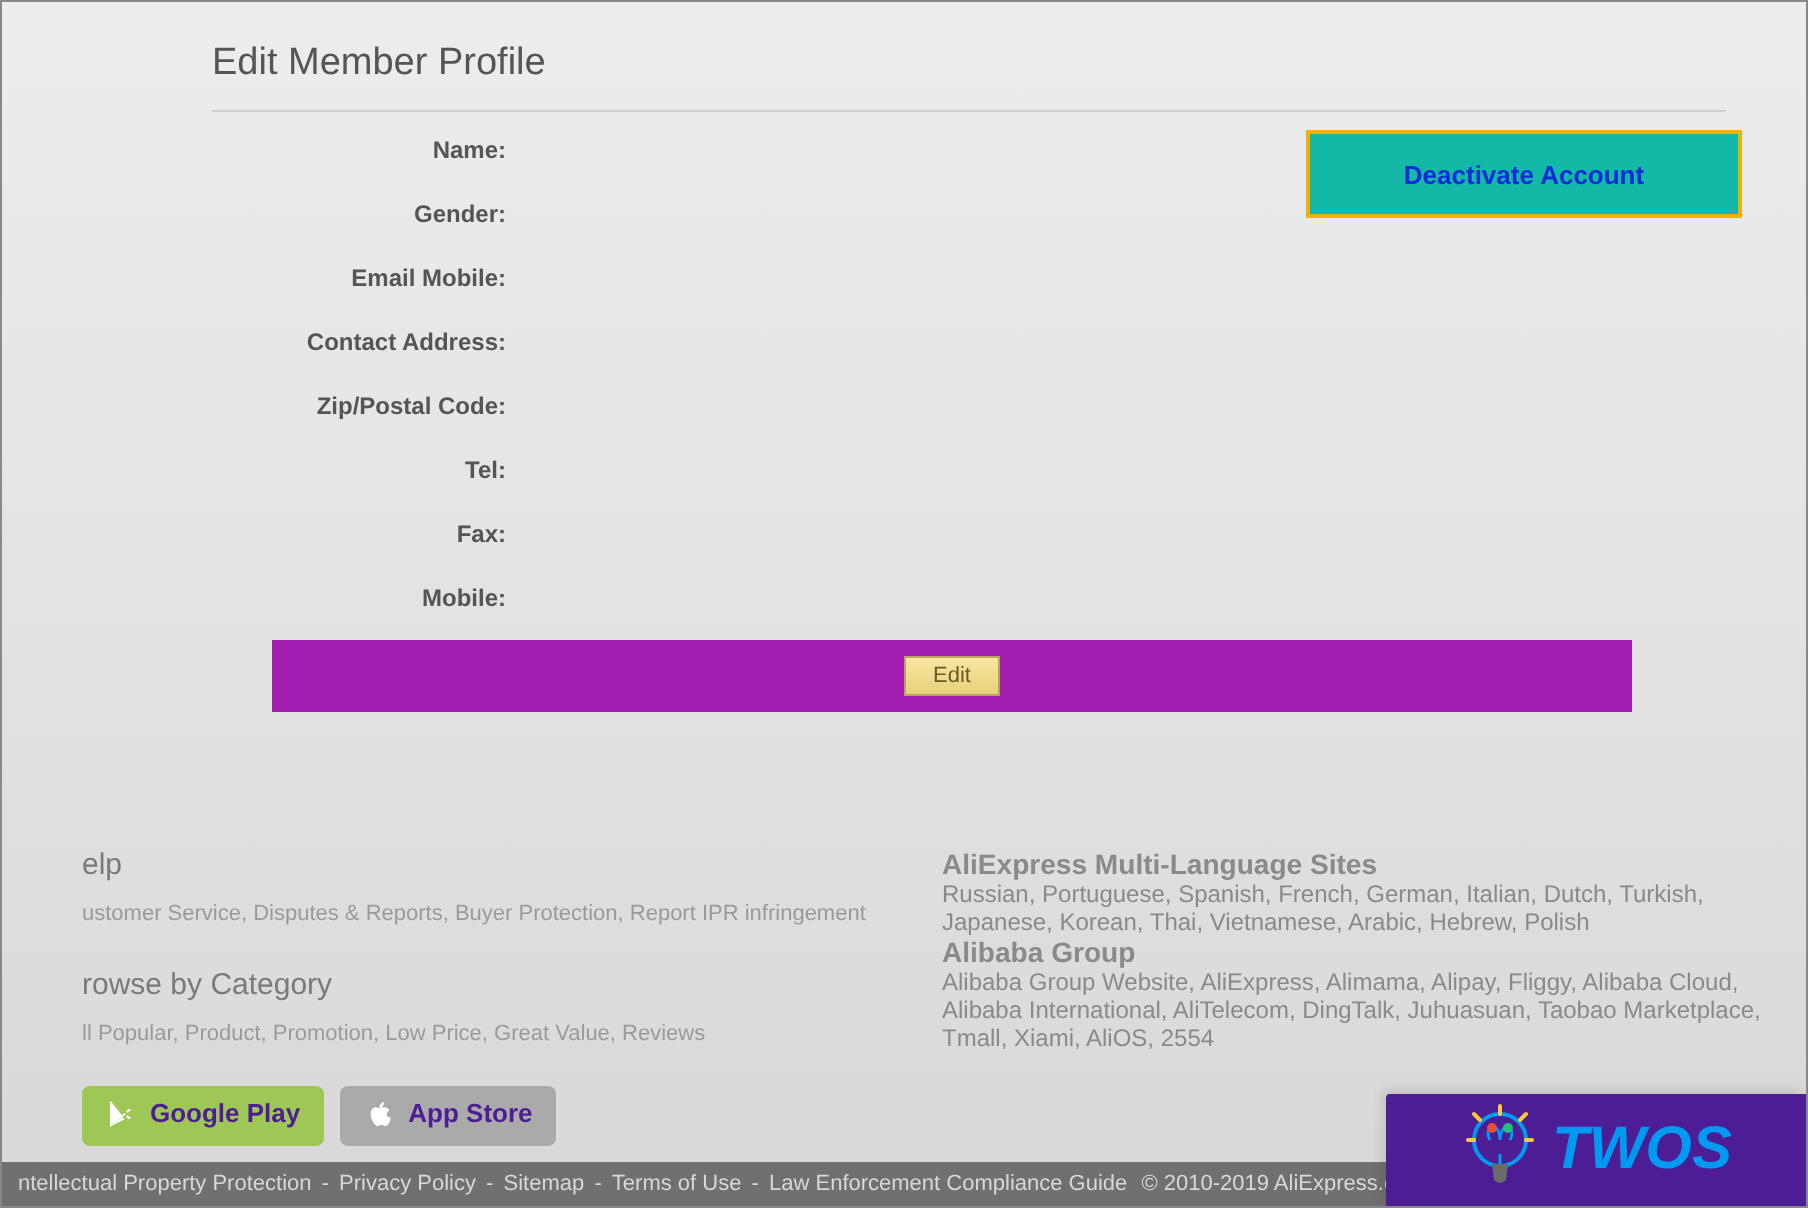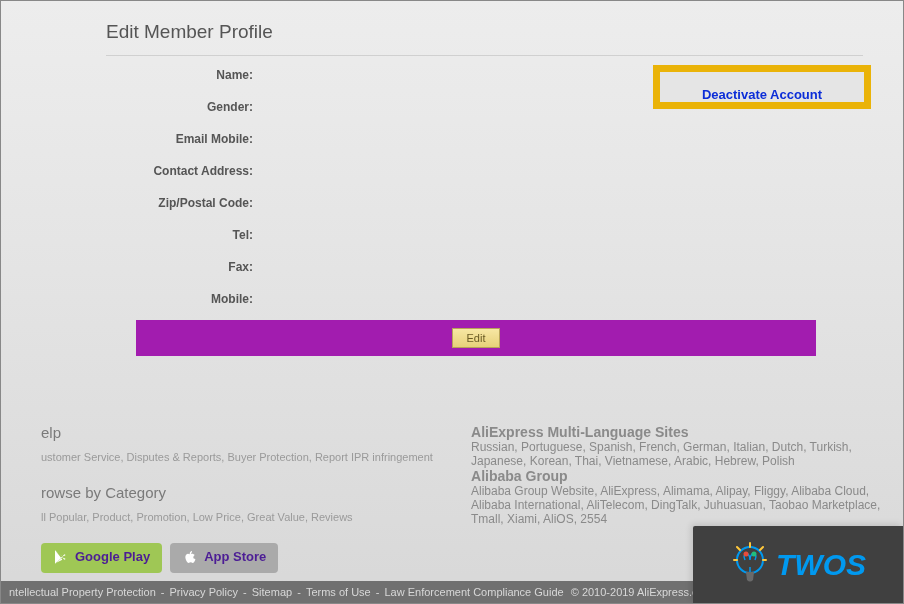--- a/index.html
+++ b/index.html
@@ -57,24 +57,24 @@
       font-size: 11px;
       padding: 3px 14px;
       cursor: pointer;
     }
     .deactivate-box {
       position: absolute;
       top: 64px;
       right: 32px;
       width: 218px;
       height: 44px;
-      background: #e5e5e5;
-      border: 7px solid #eab308;
-      display: flex;
-      align-items: flex-end;
+      background: #14b8a6;
+      border: 2px solid #eab308;
+      display: flex;
+      align-items: center;
       justify-content: center;
     }
     .deactivate-link {
       color: #0b2dd8;
       font-size: 13px;
       font-weight: bold;
       text-decoration: none;
     }
     .footer {
       margin-top: 50px;
@@ -133,22 +133,22 @@
       padding: 5px 6px;
       overflow: hidden;
       white-space: nowrap;
     }
     .bottom-bar span { margin: 0 2px; }
     .logo-badge {
       position: absolute;
       right: 0;
       bottom: 0;
       width: 210px;
-      height: 77px;
-      background: #404040;
+      height: 56px;
+      background: #4c1d95;
       display: flex;
       align-items: center;
       justify-content: center;
       gap: 6px;
       z-index: 10;
       box-shadow: -2px -2px 6px rgba(0,0,0,0.12);
       border-top-left-radius: 2px;
     }
     .bulb {
       width: 40px;

